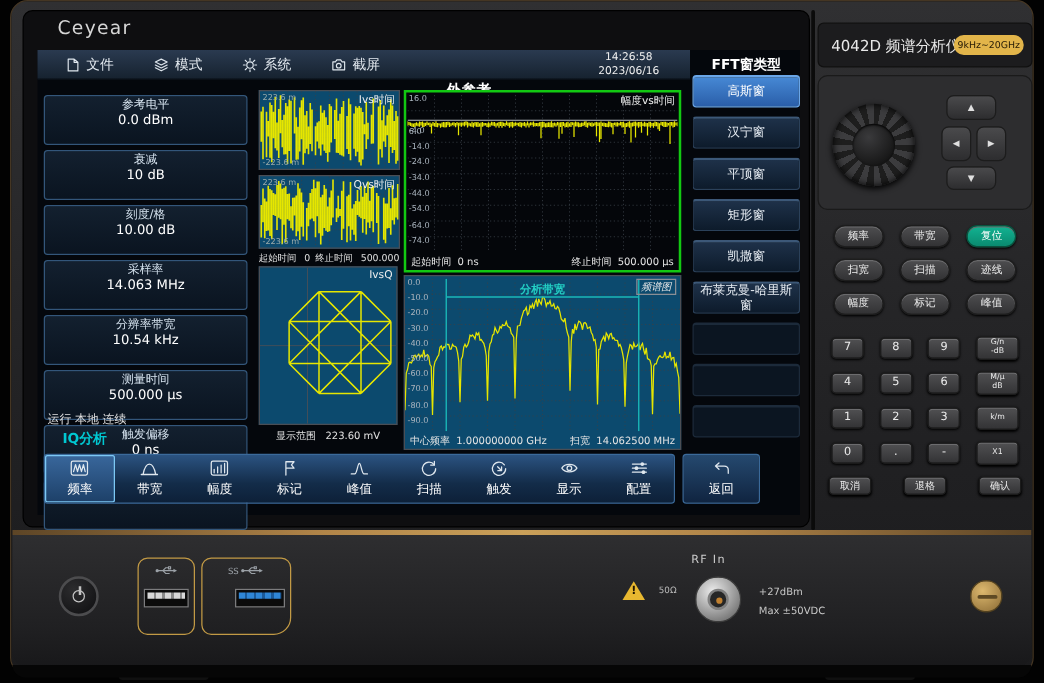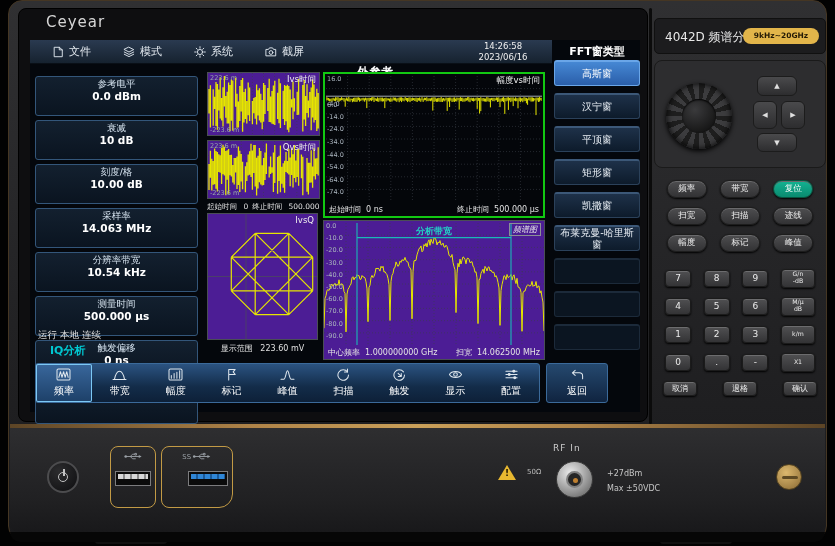--- a/index.html
+++ b/index.html
@@ -34,26 +34,26 @@
 #clock { left:428px; top:1px; width:90px; height:22px; color:#f0f0f0; font-size:8.5px;
   text-align:center; line-height:11px; }
 #ffthdr { left:524px; top:4px; width:86px; text-align:center; color:#fff; font-weight:bold; font-size:11px; }
 #stitle { left:180px; top:24px; width:330px; text-align:center; color:#fff; font-weight:bold; font-size:12px; }
 
 
 #sidebar { left:5px; top:36px; width:163px; }
 .sparam { height:40px; margin-bottom:4px; border:1px solid #33567a; border-radius:3px;
   background:linear-gradient(180deg,#13202f,#0a1420); text-align:center; overflow:hidden; }
 .slabel { font-size:9.5px; color:#d5e2ee; line-height:13px; }
-.svalue { font-size:10.5px; font-weight:bold; color:#fff; line-height:13px; }
+.svalue { font-size:10.5px; font-weight:normal; color:#fff; line-height:13px; }
 #sb-status { left:8px; top:289px; width:160px; color:#e0e0e0; font-size:9.5px; }
 #sb-mode { left:20px; top:303px; color:#00c8d2; font-weight:bold; font-size:11px; }
 
 
-.plotbox { background:#4c1d95; border:1px solid #4a4e55; }
+.plotbox { background:#0c4a6e; border:1px solid #4a4e55; }
 #iplot { left:177px; top:32px; width:113px; height:64px; }
 #qplot { left:177px; top:100px; width:113px; height:59px; }
 #ltaxis { left:177px; top:162px; width:113px; display:flex; justify-content:space-between;
   color:#e0e0e0; font-size:7.5px; }
 #ivsq { left:177px; top:173px; width:111px; height:127px; }
 #ivsqrow { left:177px; top:303px; width:111px; text-align:center; color:#e0e0e0; font-size:8px; }
 #amp { left:293px; top:32px; width:222px; height:146px; background:#04060a; border:2px solid #12c812; }
 #spec { left:293px; top:180px; width:222px; height:140px; }
 .ptitle { position:absolute; top:1px; right:3px; color:#eee; font-size:8.5px; }
 .pscale { position:absolute; left:2px; color:#9aa; font-size:6.5px; }
@@ -81,22 +81,22 @@
 .tbitem.sel { background:linear-gradient(180deg,#39679c,#1d4068); box-shadow:inset 0 0 0 1px #7cc8f4; border-radius:2px; }
 .tbicon { display:inline-flex; height:14px; }
 .tblabel { font-size:10px; }
 #backbtn { left:516px; top:323px; width:62px; height:40px; border-radius:3px;
   background:linear-gradient(180deg,#25496f,#102razh); background:linear-gradient(180deg,#25496f,#102440);
   border:1px solid #3b6a9a; display:flex; flex-direction:column; align-items:center; justify-content:center; gap:2px; color:#fff; }
 
 
 #plate { left:654px; top:18px; width:172px; height:36px; background:#1c1c1e; border-radius:5px; border:1px solid #101010; }
 #model { position:absolute; left:10px; top:10px; color:#e8e8e8; font-size:12px; }
-#badge { position:absolute; right:6px; top:9px; width:76px; height:16px; background:#e2b54a; border-radius:8px;
-  color:#241a06; font-size:7.5px; font-weight:bold; text-align:center; line-height:16px; }
+#badge { position:absolute; right:6px; top:9px; width:56px; height:16px; background:#e2b54a; border-radius:8px;
+  color:#241a06; font-size:7.5px; font-weight:normal; text-align:center; line-height:16px; }
 #knobpanel { left:654px; top:60px; width:172px; height:108px; background:#2d2d2f; border-radius:8px; border:1px solid #1a1a1a; }
 #knob { position:absolute; left:11px; top:22px; width:66px; height:66px; border-radius:50%;
   background:repeating-conic-gradient(#1e1e1e 0deg 11deg,#3c3c3e 11deg 22.5deg);
   box-shadow:0 2px 5px #000, inset 0 0 6px #000; }
 #knobin { position:absolute; left:16px; top:16px; width:34px; height:34px; border-radius:50%;
   background:radial-gradient(circle at 38% 32%,#3a3a3c,#161616 75%); box-shadow:inset 0 1px 2px #000; }
 .abtn { position:absolute; background:linear-gradient(180deg,#4a4a4c,#2d2d2f); border:1px solid #1c1c1c;
   border-radius:6px; color:#e0e0e0; font-size:7px; display:flex; align-items:center; justify-content:center; }
 
 #fnkeys { left:654px; top:174px; width:172px; height:84px; display:grid;

